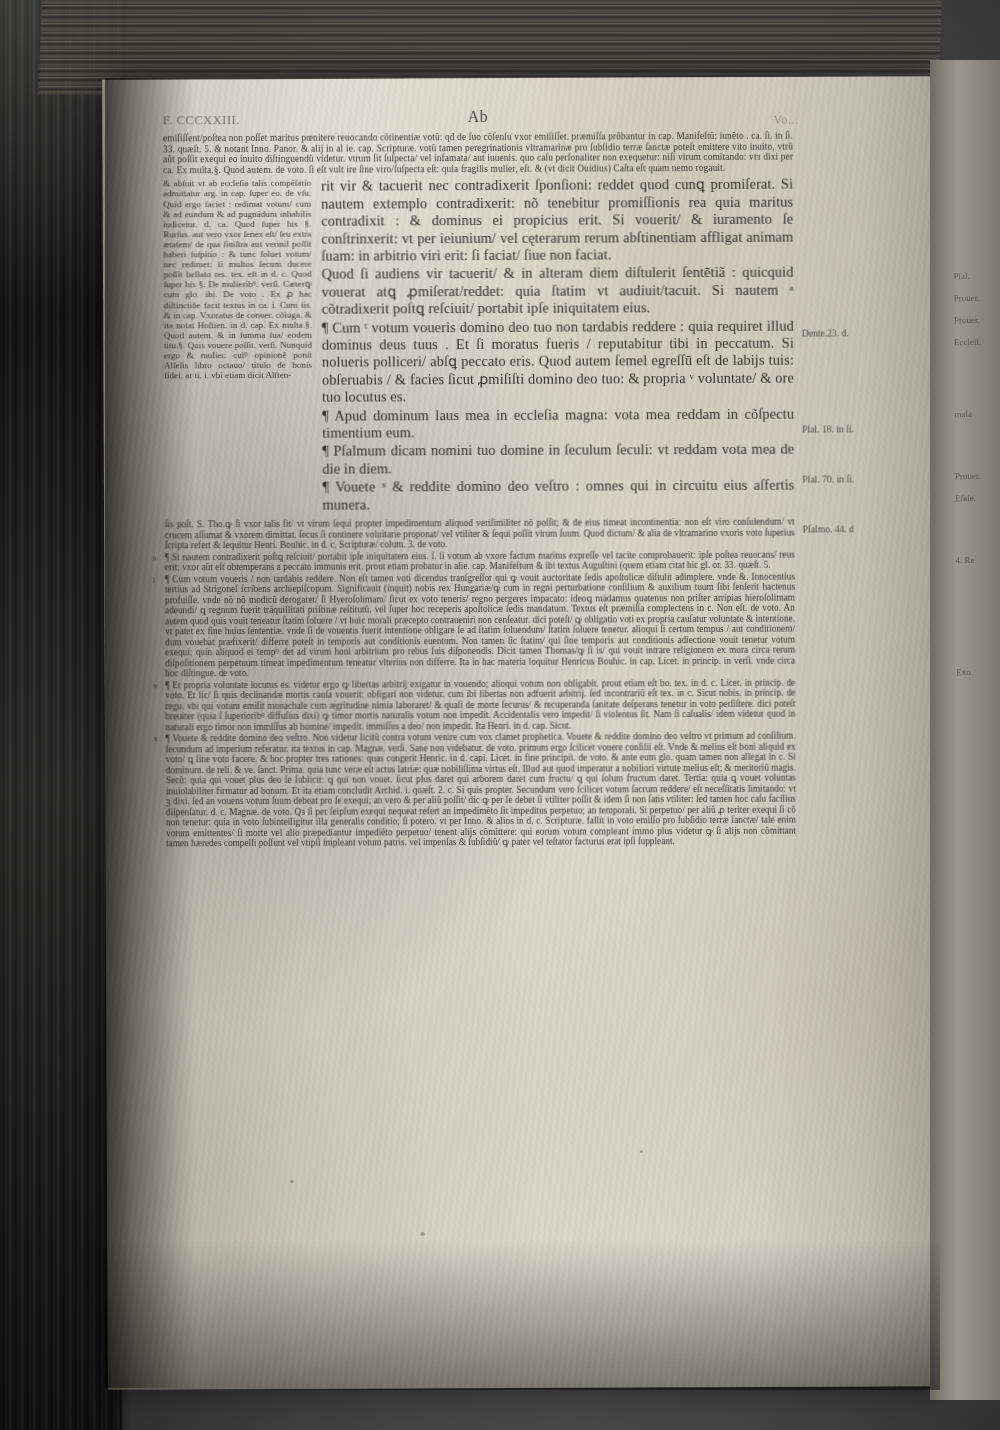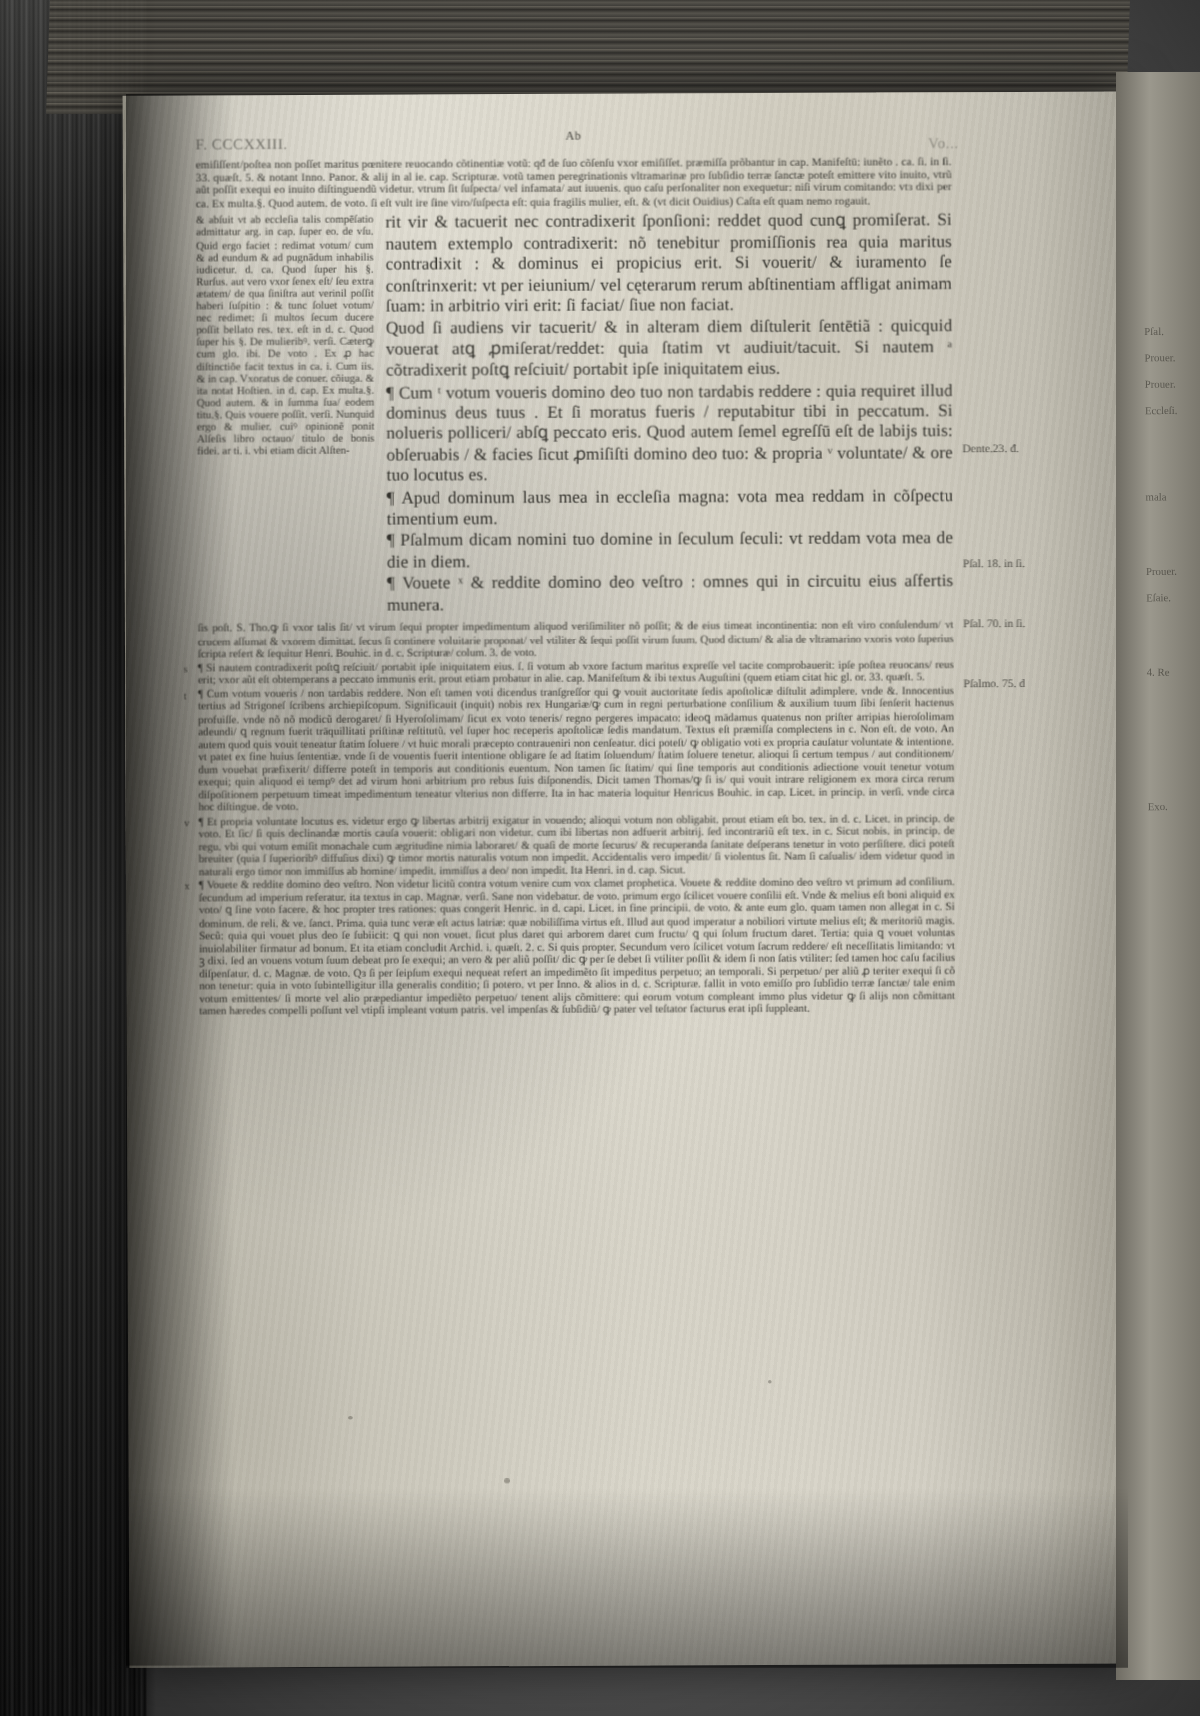--- a/index.html
+++ b/index.html
@@ -61,21 +61,21 @@
   .textblock{
     position:absolute;left:165px;top:110px;width:630px;height:1000px;
     color:#22211c;
     transform:rotate(-0.25deg);
     filter:blur(.15px);
   }
   .running-head{
     position:relative;height:22px;font-size:12.5px;letter-spacing:.5px;
   }
   .rh-left{position:absolute;left:0;top:2px;opacity:.55;}
-  .rh-center{position:absolute;left:50%;transform:translateX(-50%);top:-2px;font-size:10px;opacity:.8;}
+  .rh-center{position:absolute;left:50%;transform:translateX(-50%);top:-2px;font-size:16px;opacity:.8;}
   .rh-right{position:absolute;right:-6px;top:4px;opacity:.35;}
 
   .small-block{
     font-size:9.4px;line-height:10.6px;text-align:justify;
     font-family:"Liberation Serif",serif;
     opacity:.86;
     letter-spacing:.1px;
   }
   .small-block p{margin:0 0 1px 0;}
 
@@ -86,21 +86,21 @@
   .col-narrow p{margin:0;}
   .col-main{
     flex:1;font-size:14.4px;line-height:17.4px;text-align:justify;opacity:.9;
     letter-spacing:.1px;
   }
   .col-main p{margin:0 0 1px 0;}
 
   .marginal{
     position:absolute;right:-118px;width:110px;font-size:9.6px;line-height:11px;opacity:.75;
   }
-  .mg{position:absolute;white-space:nowrap;margin-top:41px;}
+  .mg{position:absolute;white-space:nowrap;}
 
   .dense{
     margin-top:4px;font-size:9.3px;line-height:10.5px;text-align:justify;opacity:.87;
   }
   .dense p{margin:0 0 1px 0;position:relative;padding-left:0;}
   .secmark{position:absolute;left:-12px;top:0;font-size:9px;opacity:.8;}
 
   
   .right-margin-notes{
     position:absolute;left:955px;top:270px;width:48px;
@@ -154,21 +154,21 @@
         <p>¶ Cum ᵗ votum voueris domino deo tuo non tardabis reddere : quia requiret illud dominus deus tuus . Et ſi moratus fueris / reputabitur tibi in peccatum. Si nolueris polliceri/ abſꝗ peccato eris. Quod autem ſemel egreſſū eſt de labijs tuis: obſeruabis / &amp; facies ſicut ꝓmiſiſti domino deo tuo: &amp; propria ᵛ voluntate/ &amp; ore tuo locutus es.</p>
         <p>¶ Apud dominum laus mea in eccleſia magna: vota mea reddam in cõſpectu timentium eum.</p>
         <p>¶ Pſalmum dicam nomini tuo domine in ſeculum ſeculi: vt reddam vota mea de die in diem.</p>
         <p>¶ Vouete ˣ &amp; reddite domino deo veſtro : omnes qui in circuitu eius aſfertis munera.</p>
       </div>
 
       <div class="marginal">
         <span class="mg" style="top:152px">Dente.23. đ.</span>
         <span class="mg" style="top:248px">Pſal. 18. in ſi.</span>
         <span class="mg" style="top:298px">Pſal. 70. in ſi.</span>
-        <span class="mg" style="top:348px">Pſalmo. 75. d</span>
+        <span class="mg" style="top:348px">Pſalmo. 44. d</span>
       </div>
     </div>
 
     <div class="dense">
       <p>
         <span>ſis poſt. S. Tho.ꝙ ſi vxor talis ſit/ vt virum ſequi propter impedimentum aliquod veriſimiliter nõ poſſit; &amp; de eius timeat incontinentia: non eſt viro conſulendum/ vt crucem aſſumat &amp; vxorem dimittat. ſecus ſi continere voluitarie proponat/ vel vtiliter &amp; ſequi poſſit virum ſuum. Quod dictum/ &amp; alia de vltramarino vxoris voto ſuperius ſcripta refert &amp; ſequitur Henri. Bouhic. in d. c. Scripturæ/ colum. 3. de voto.</span>
       </p>
       <p>
         <span class="secmark">s</span>
         <span>¶ Si nautem contradixerit poſtꝗ reſciuit/ portabit ipſe iniquitatem eius. ſ. ſi votum ab vxore factum maritus expreſſe vel tacite comprobauerit: ipſe poſtea reuocans/ reus erit; vxor aũt eſt obtemperans a peccato immunis erit. prout etiam probatur in alie. cap. Manifeſtum &amp; ibi textus Auguſtini (quem etiam citat hic gl. or. 33. quæſt. 5.</span>

